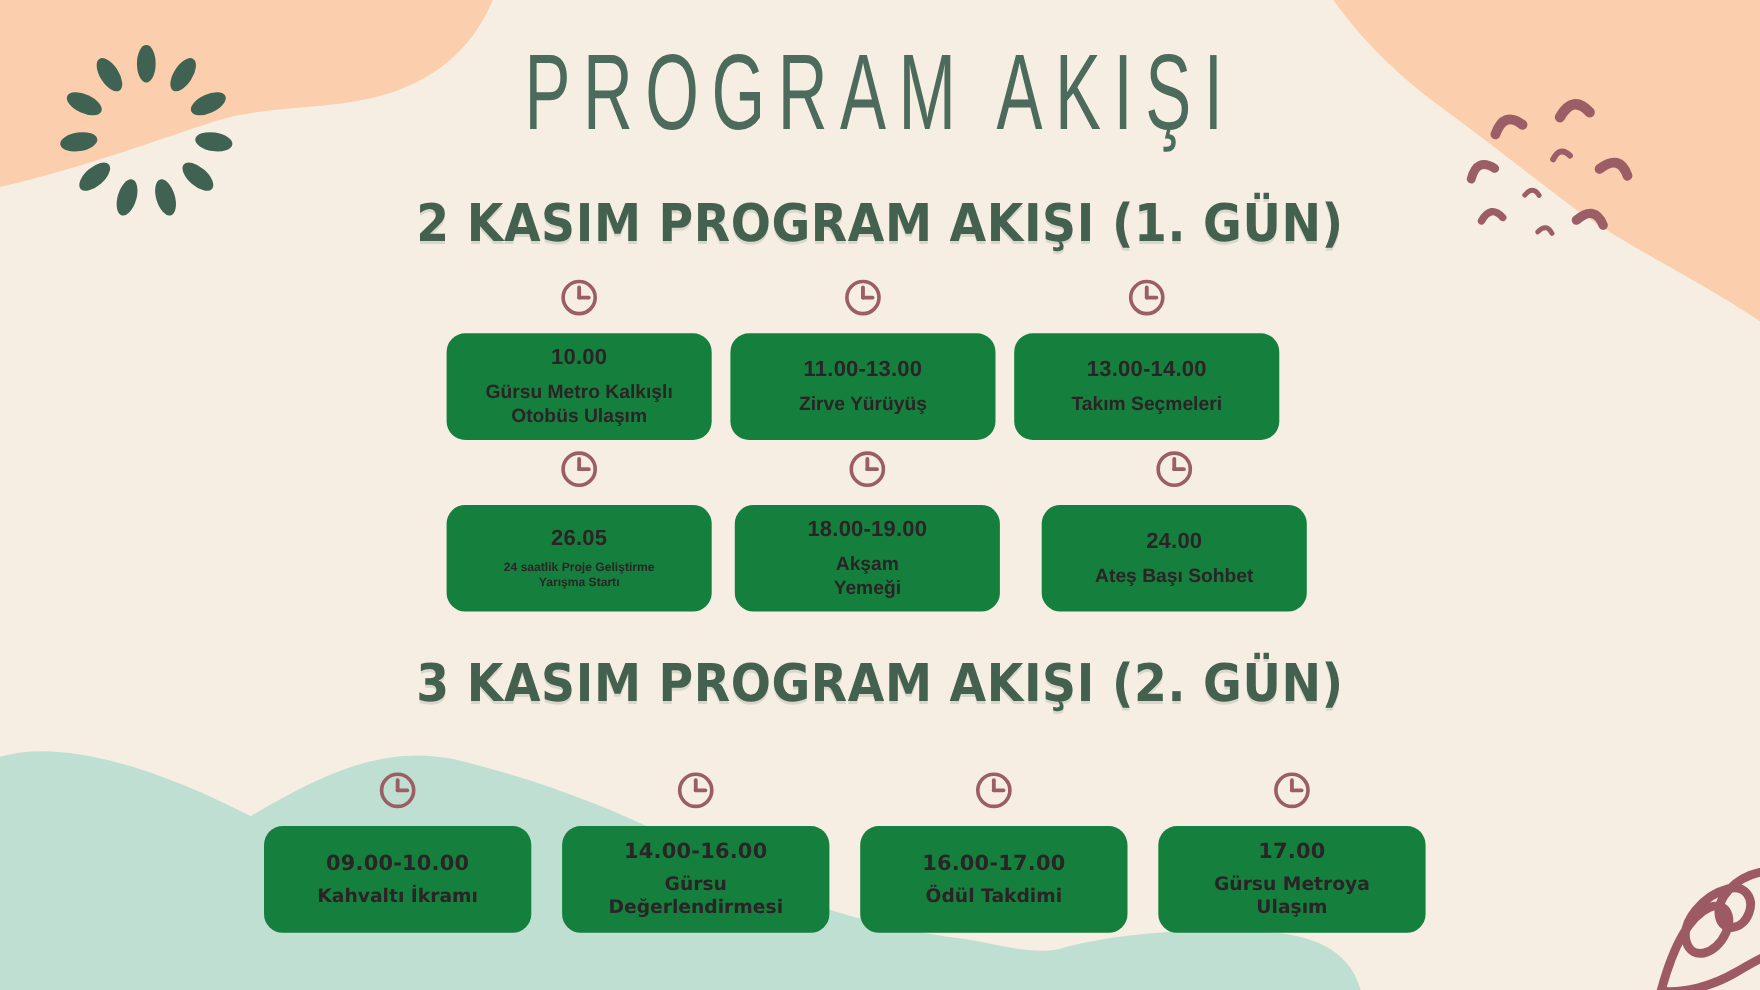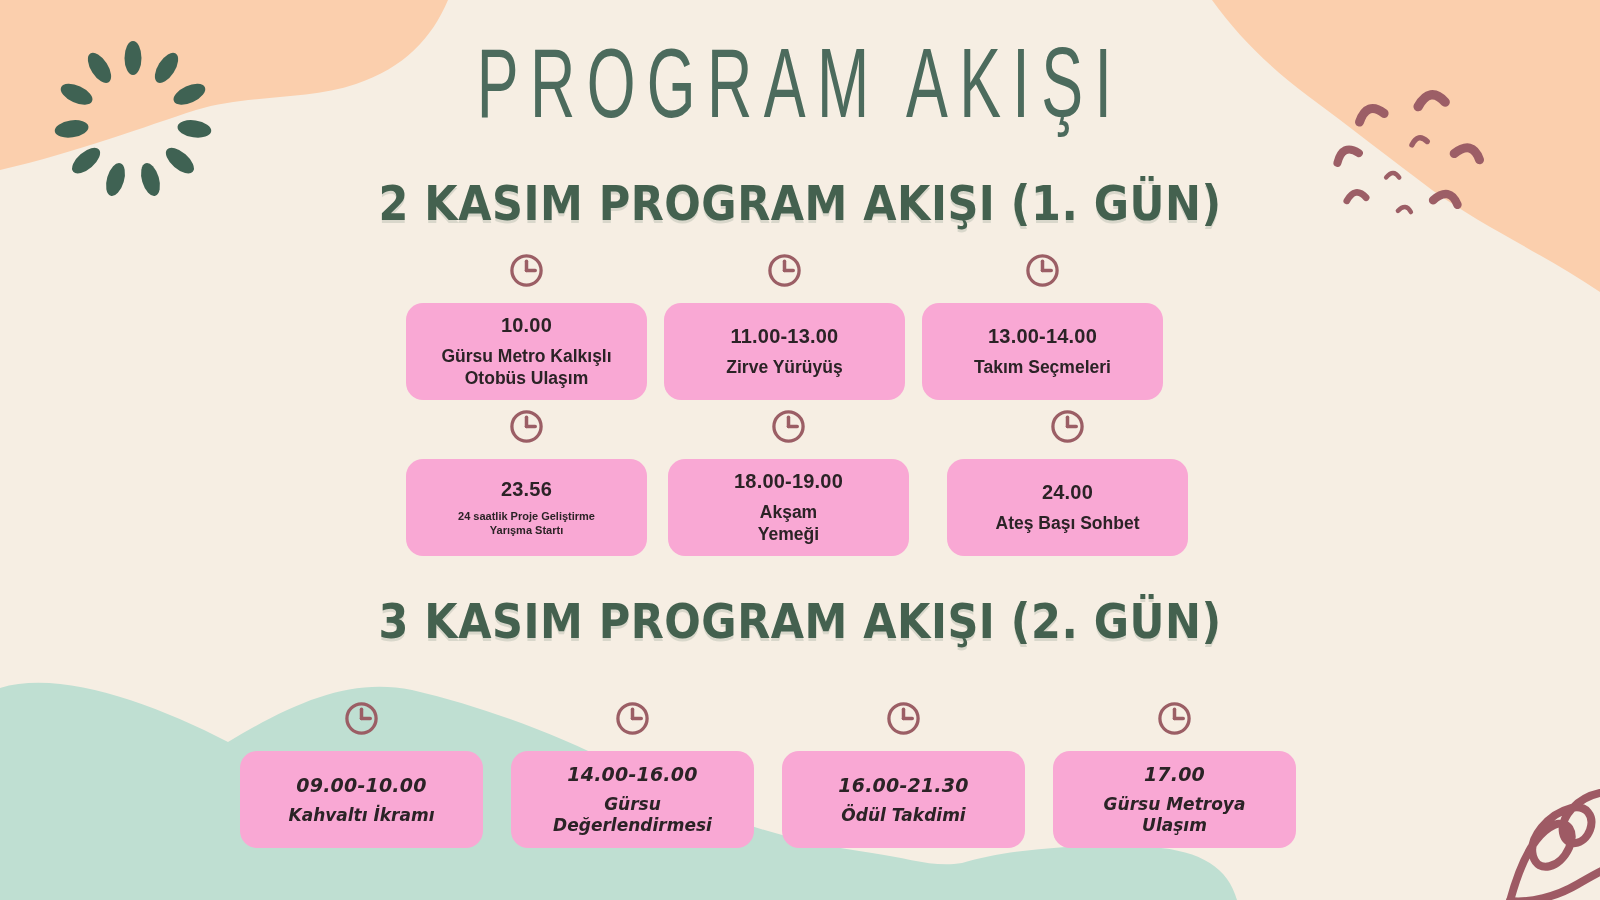--- a/index.html
+++ b/index.html
@@ -21,34 +21,34 @@
     transform:scaleY(1.1);transform-origin:top center;
     text-shadow:0 3px 0 rgba(68,97,79,0.16);
   }
   .h-day1{top:176px;}
   .h-day2{top:594px;}
   .event{
     position:absolute;z-index:1;display:flex;flex-direction:column;align-items:center;
   }
   .clock{margin-bottom:14px;display:block;}
   .card{
-    width:100%;height:97px;background:#f9a8d4;border-radius:17px;
+    width:100%;height:97px;background:#15803d;border-radius:17px;
     display:flex;flex-direction:column;align-items:center;justify-content:center;
     gap:9px;padding:2px 6px;box-sizing:border-box;
   }
   .time{
     font-size:20px;font-weight:bold;color:#2b2326;letter-spacing:0.2px;
     font-family:"Liberation Sans",sans-serif;
   }
   .label{
     font-size:17.5px;font-weight:bold;color:#2b2326;text-align:center;
     line-height:1.22;white-space:pre-line;
     font-family:"Liberation Sans",sans-serif;
   }
-  .day2-font .time,.day2-font .label{font-family:"DejaVu Sans",sans-serif;font-size:19px;font-style:italic;}
+  .day2-font .time,.day2-font .label{font-family:"DejaVu Sans",sans-serif;font-size:19px;}
   .day2-font .label{font-size:17px;}
 </style>
 </head>
 <body>
 
 <div class="canvas">
 
   <svg class="decor" viewBox="0 0 1600 900" aria-hidden="true">
 
     <path fill="#fbcfad" d="M0,0 L448,0 C432,38 404,68 356,84 C305,101 248,94 196,110 C146,126 78,152 0,170 Z"></path>
@@ -146,21 +146,21 @@
     </div>
   </div>
 
   <div class="event" style="left:406px;top:408px;width:241px">
     <svg class="clock" width="37" height="37" viewBox="0 0 36 36">
         <circle cx="18" cy="18" r="14.2" fill="none" stroke="#9b5e65" stroke-width="3.2"></circle>
         <path d="M18 18 V9" stroke="#9b5e65" stroke-width="3.4" stroke-linecap="round"></path>
         <path d="M18 18 H26.5" stroke="#9b5e65" stroke-width="3.4" stroke-linecap="round"></path>
       </svg>
     <div class="card">
-      <div class="time">23.56</div>
+      <div class="time">26.05</div>
       <div class="label" style="font-size:11px">24 saatlik Proje Geliştirme
 Yarışma Startı</div>
     </div>
   </div>
   <div class="event" style="left:668px;top:408px;width:241px">
     <svg class="clock" width="37" height="37" viewBox="0 0 36 36">
         <circle cx="18" cy="18" r="14.2" fill="none" stroke="#9b5e65" stroke-width="3.2"></circle>
         <path d="M18 18 V9" stroke="#9b5e65" stroke-width="3.4" stroke-linecap="round"></path>
         <path d="M18 18 H26.5" stroke="#9b5e65" stroke-width="3.4" stroke-linecap="round"></path>
       </svg>
@@ -207,21 +207,21 @@
 Değerlendirmesi</div>
     </div>
   </div>
   <div class="event day2-font" style="left:782px;top:700px;width:243px">
     <svg class="clock" width="37" height="37" viewBox="0 0 36 36">
         <circle cx="18" cy="18" r="14.2" fill="none" stroke="#9b5e65" stroke-width="3.2"></circle>
         <path d="M18 18 V9" stroke="#9b5e65" stroke-width="3.4" stroke-linecap="round"></path>
         <path d="M18 18 H26.5" stroke="#9b5e65" stroke-width="3.4" stroke-linecap="round"></path>
       </svg>
     <div class="card">
-      <div class="time">16.00-21.30</div>
+      <div class="time">16.00-17.00</div>
       <div class="label">Ödül Takdimi</div>
     </div>
   </div>
   <div class="event day2-font" style="left:1053px;top:700px;width:243px">
     <svg class="clock" width="37" height="37" viewBox="0 0 36 36">
         <circle cx="18" cy="18" r="14.2" fill="none" stroke="#9b5e65" stroke-width="3.2"></circle>
         <path d="M18 18 V9" stroke="#9b5e65" stroke-width="3.4" stroke-linecap="round"></path>
         <path d="M18 18 H26.5" stroke="#9b5e65" stroke-width="3.4" stroke-linecap="round"></path>
       </svg>
     <div class="card">

